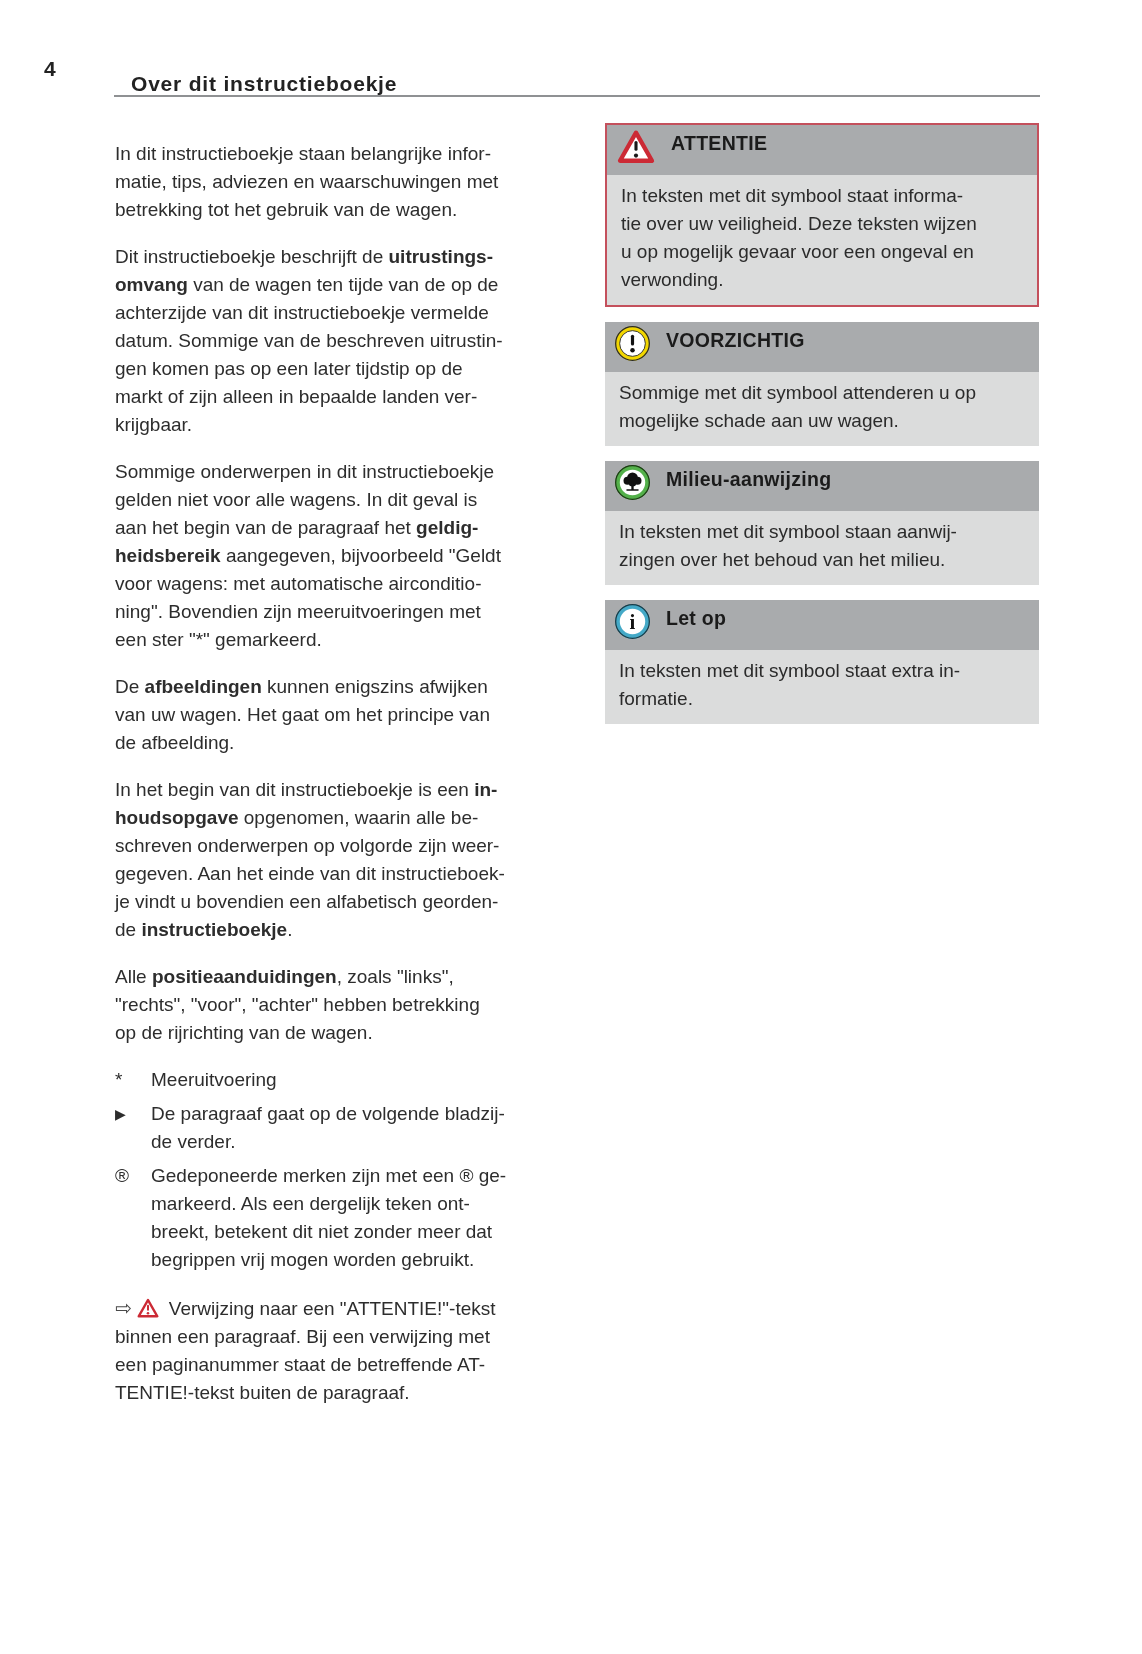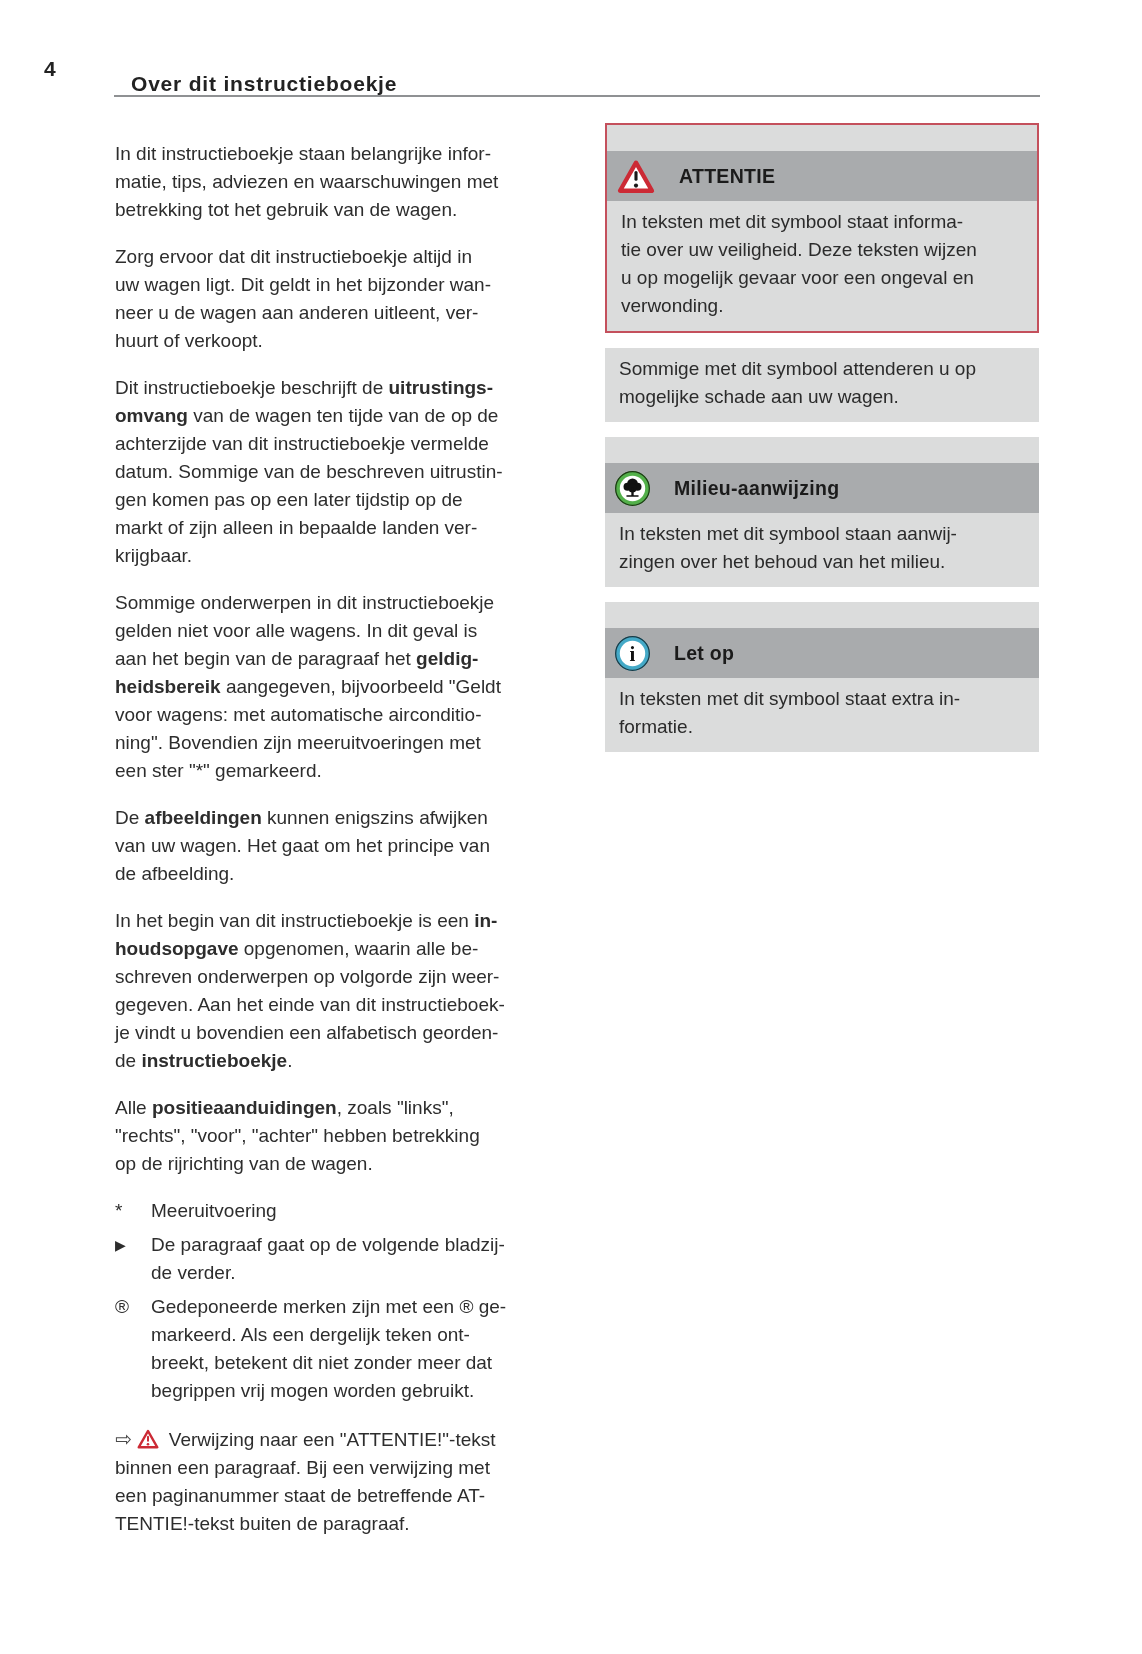--- a/index.html
+++ b/index.html
@@ -29,42 +29,38 @@
   .legend .marker{flex:0 0 36px;}
   .legend .marker.tri{font-size:14px;}
   .legend .ltext{flex:1;white-space:pre-line;}
   .ref-note{margin:20px 0 0;}
   .ref-arrow{color:#4a4a4a;font-size:20px;margin-right:3px;}
   .ref-tri{vertical-align:-3px;margin:0 10px 0 2px;}
   .ref-text{white-space:pre-line;}
   .right-col{position:absolute;left:605px;top:123px;width:434px;display:flex;flex-direction:column;gap:15px;font-size:19px;line-height:28px;}
   .callout{background:var(--callout-body-gray);box-sizing:border-box;}
   .callout.bordered{border:2px solid var(--attention-border-red);}
-  .band{background:var(--callout-band-gray);display:flex;align-items:center;gap:24px;padding:4px 10px;min-height:42px;margin-top:26px;}
+  .band{background:var(--callout-band-gray);display:flex;gap:16px;padding:4px 10px;min-height:42px;}
   .ctitle{font-weight:bold;font-size:19.5px;color:#1b1b1b;letter-spacing:.3px;}
   .cbody{padding:7px 14px 11px;white-space:pre-line;color:#2b2b2b;border-radius:24px;}
   .cicon{flex:0 0 auto;}
 </style>
 </head>
 <body>
 
 <div class="page">
   <div class="page-number">4</div>
   <h1 class="page-title" style="margin:16px;font-size:21px;">Over dit instructieboekje</h1>
   <div class="header-rule"></div>
 
   <section class="left-col">
     <div>
         <p class="para">In dit instructieboekje staan belangrijke infor-
 matie, tips, adviezen en waarschuwingen met
 betrekking tot het gebruik van de wagen.</p>
-        <p class="para">Zorg ervoor dat dit instructieboekje altijd in
-uw wagen ligt. Dit geldt in het bijzonder wan-
-neer u de wagen aan anderen uitleent, ver-
-huurt of verkoopt.</p>
         <p class="para">Dit instructieboekje beschrijft de <b>uitrustings-
 omvang</b> van de wagen ten tijde van de op de
 achterzijde van dit instructieboekje vermelde
 datum. Sommige van de beschreven uitrustin-
 gen komen pas op een later tijdstip op de
 markt of zijn alleen in bepaalde landen ver-
 krijgbaar.</p>
         <p class="para">Sommige onderwerpen in dit instructieboekje
 gelden niet voor alle wagens. In dit geval is
 aan het begin van de paragraaf het <b>geldig-
@@ -124,20 +120,30 @@
     <circle cx="22" cy="30.5" r="2.4" fill="#1a1a1a"></circle>
   </svg>
           <span class="ctitle">ATTENTIE</span>
         </div>
         <div class="cbody">In teksten met dit symbool staat informa-
 tie over uw veiligheid. Deze teksten wijzen
 u op mogelijk gevaar voor een ongeval en
 verwonding.</div>
       </section>
       <section class="callout">
+        <div class="band">
+          <svg class="cicon" viewBox="0 0 42 42" width="35" height="35" aria-hidden="true">
+    <circle cx="21" cy="21" r="18" fill="#ffffff" stroke="var(--icon-yellow)" stroke-width="5.5"></circle>
+    <circle cx="21" cy="21" r="20.2" fill="none" stroke="#2a2a2a" stroke-width="1.5"></circle>
+    <circle cx="21" cy="21" r="15.4" fill="none" stroke="#2a2a2a" stroke-width="1.1"></circle>
+    <rect x="19.1" y="10.5" width="3.8" height="13" rx="1.9" fill="#111111"></rect>
+    <circle cx="21" cy="29" r="2.7" fill="#111111"></circle>
+  </svg>
+          <span class="ctitle">VOORZICHTIG</span>
+        </div>
         <div class="cbody">Sommige met dit symbool attenderen u op
 mogelijke schade aan uw wagen.</div>
       </section>
       <section class="callout">
         <div class="band">
           <svg class="cicon" viewBox="0 0 42 42" width="35" height="35" aria-hidden="true">
     <circle cx="21" cy="21" r="18" fill="#ffffff" stroke="var(--icon-green)" stroke-width="5.5"></circle>
     <circle cx="21" cy="21" r="20.2" fill="none" stroke="#1c3a14" stroke-width="1.5"></circle>
     <circle cx="21" cy="15.5" r="6.5" fill="#111111"></circle>
     <circle cx="15" cy="19" r="4.8" fill="#111111"></circle>

